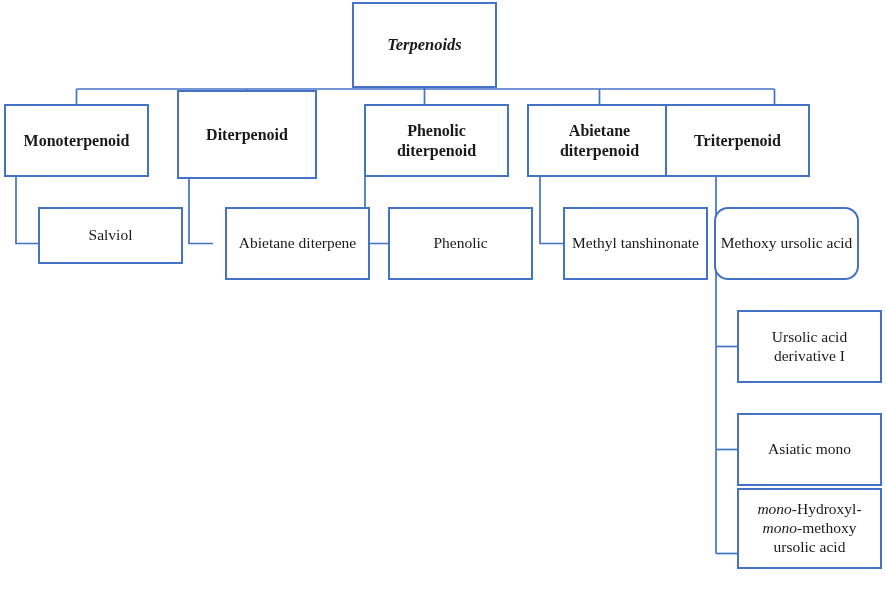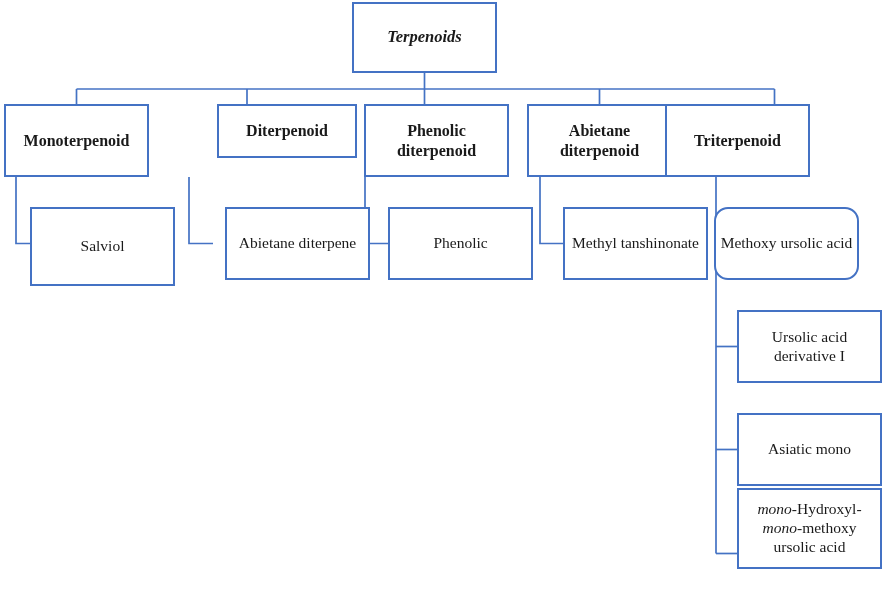--- a/index.html
+++ b/index.html
@@ -40,29 +40,29 @@
     font-size: 16px;
   }
   .box.root {
     font-weight: bold;
     font-style: italic;
     font-size: 16.5px;
   }
   .it { font-style: italic; }
 
   
-  #n-root        { left: 352px; top: 2px;   width: 145px; height: 71px; }
+  #n-root        { left: 352px; top: 2px;   width: 145px; height: 86px; }
 
   #n-mono        { left: 4px;   top: 104px; width: 145px; height: 73px; }
-  #n-di          { left: 177px; top: 104px; width: 140px; height: 54px; margin-left: 40px; }
+  #n-di          { left: 177px; top: 90px; width: 140px; height: 89px; }
   #n-phen        { left: 352px; top: 104px; width: 145px; height: 73px; margin-left: 12px; }
   #n-abi         { left: 527px; top: 104px; width: 145px; height: 73px; }
   #n-tri         { left: 665px; top: 104px; width: 145px; height: 73px; }
 
-  #n-salviol     { left: 30px;  top: 207px; width: 145px; height: 79px; align-items: center; }
+  #n-salviol     { left: 38px;  top: 207px; width: 145px; height: 57px; align-items: center; }
   #n-abidit      { left: 225px; top: 207px; width: 145px; height: 73px; }
   #n-carnosol    { left: 388px; top: 207px; width: 145px; height: 73px; }
   #n-methyl      { left: 563px; top: 207px; width: 145px; height: 73px; }
 
   #n-methoxy     { left: 714px; top: 207px; width: 145px; height: 73px; border-radius: 14px; }
   #n-ursolic     { left: 737px; top: 310px; width: 145px; height: 73px; }
   #n-asiatic     { left: 737px; top: 413px; width: 145px; height: 73px; }
   #n-monohydroxy { left: 737px; top: 488px; width: 145px; height: 81px; }
 </style>
 </head>

